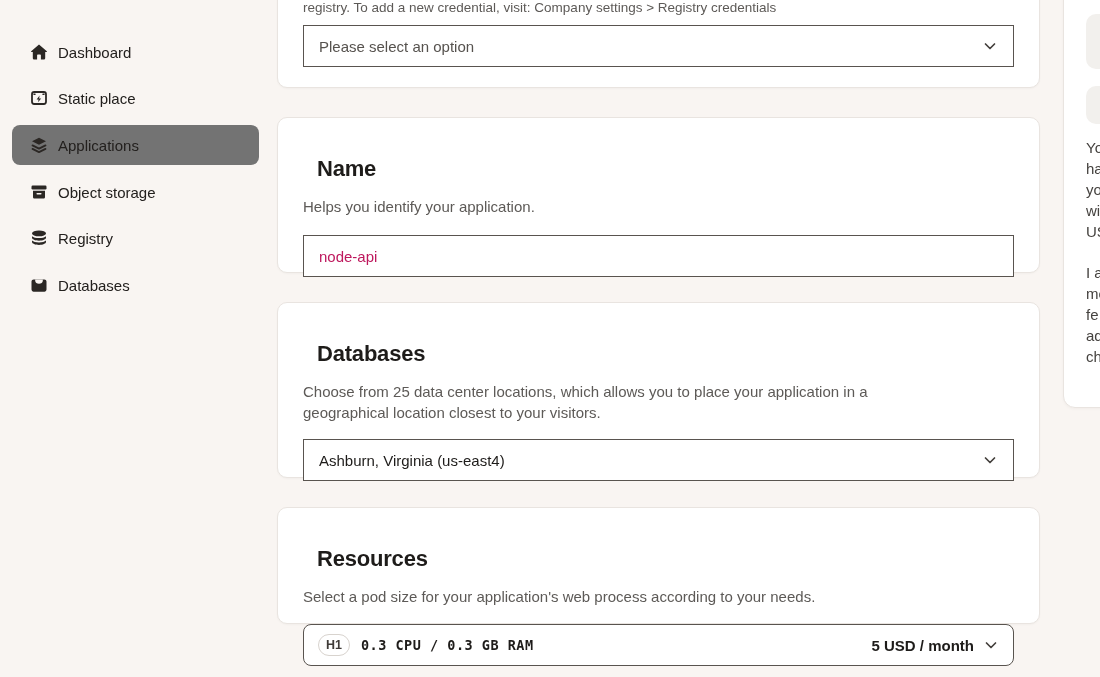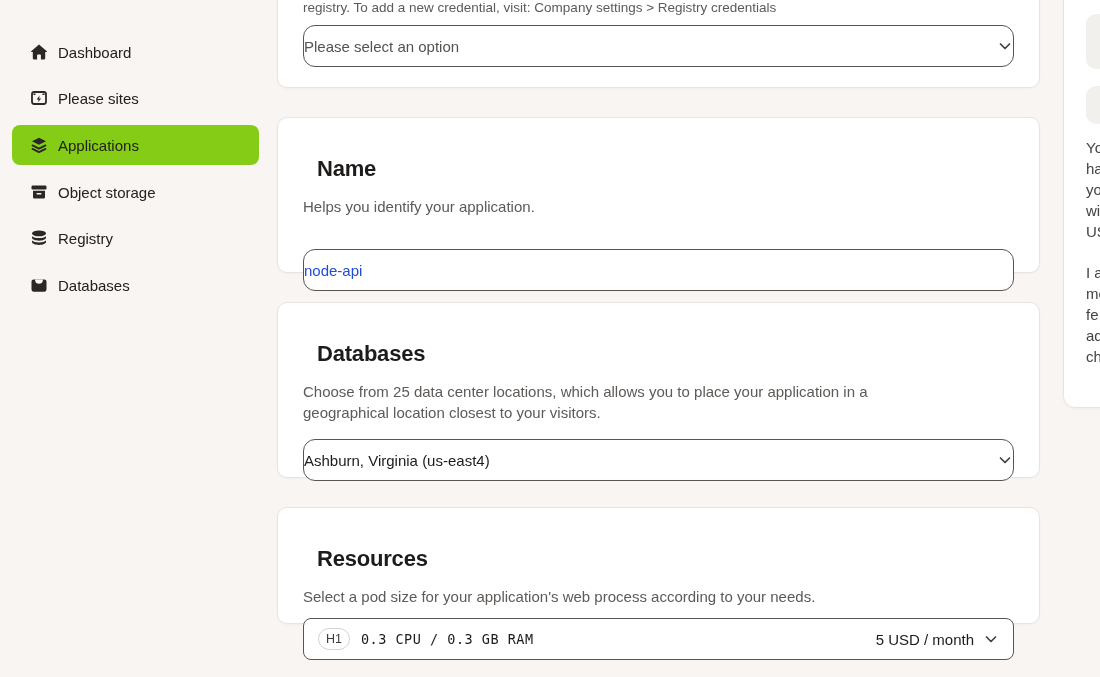--- a/index.html
+++ b/index.html
@@ -10,54 +10,54 @@
     color:#1e1c1a;
     -webkit-font-smoothing:antialiased;
   }
   
   .sidebar{position:absolute;left:0;top:4px;width:277px;height:476px;}
   .side-item{
     position:absolute;left:12px;width:247px;height:40px;border-radius:8px;
     display:flex;align-items:center;padding-left:18px;box-sizing:border-box;
     cursor:pointer;font-size:15px;color:#23201e;
   }
-  .side-item.active{background:#84cc16;}
+  .side-item.active{background:#737373;}
   .side-item .icn{width:18px;height:18px;margin-right:10px;flex:0 0 18px;display:flex;align-items:center;justify-content:center;}
   .side-item .icn svg{display:block;}
 
   
   .card{
     position:absolute;left:277px;width:763px;background:#ffffff;
     border:1px solid #e9e4e0;border-radius:10px;box-sizing:border-box;
     box-shadow:0 1px 2px rgba(40,30,20,0.03);
     padding:24px 25px;
   }
   .card h2{margin:14px;font-size:22px;line-height:26px;font-weight:700;letter-spacing:-0.2px;color:#1e1c1a;}
   .card .desc{margin:4px 0 0 0;font-size:15px;line-height:21px;color:#5d5a57;}
   .note{font-size:13.5px;line-height:17px;color:#5d5a57;}
 
   .selectbox,.textinput{
-    height:42px;border:1px solid #59544f;border-radius:12px;background:#fff;
+    height:42px;border:1px solid #59544f;border-radius:0;background:#fff;
     display:flex;align-items:center;box-sizing:border-box;
-    padding:0 0;font-size:15px;cursor:pointer;
+    padding:0 15px;font-size:15px;cursor:pointer;
   }
   .selectbox .val{flex:1;}
   .selectbox .val.placeholder{color:#56524e;}
   .textinput{cursor:text;}
   .chev{width:16px;height:16px;flex:0 0 16px;}
 
   #card-registry{top:-26px;height:114px;}
   #card-registry .selectbox{margin-top:9px;}
   #card-name{top:117px;height:156px;}
-  #card-name .textinput{margin-top:32px;color:#1d4ed8;}
+  #card-name .textinput{margin-top:18px;color:#be185d;}
   #card-location{top:302px;height:176px;}
   #card-location .desc{max-width:640px;}
   #card-location .selectbox{margin-top:16px;gap:27px;}
   #card-resources{top:507px;height:117px;}
-  #card-resources .podbox{margin-top:11px;}
+  #card-resources .podbox{margin-top:17px;font-weight:bold;}
 
   .podbox{
     height:42px;border:1px solid #59544f;border-radius:8px;background:#fff;
     display:flex;align-items:center;box-sizing:border-box;padding:0 14px;cursor:pointer;
   }
   .pod-badge{
     border:1px solid #d8d3ce;border-radius:11px;height:22px;min-width:30px;
     display:flex;align-items:center;justify-content:center;
     font-size:12.5px;color:#3f3b38;box-sizing:border-box;padding:0 7px;background:#fff;
   }
@@ -94,21 +94,21 @@
 
   <div class="side-item" style="top:74px">
     <span class="icn">
       <svg width="18" height="18" viewBox="0 0 18 18">
         <rect x="2" y="3" width="14" height="12" rx="2.2" fill="none" stroke="#2b2724" stroke-width="1.8"></rect>
         <rect x="3.4" y="4.4" width="2.2" height="1.6" rx="0.5" fill="#2b2724"></rect>
         <rect x="12.4" y="4.4" width="2.2" height="1.6" rx="0.5" fill="#2b2724"></rect>
         <path fill="#2b2724" d="M9.6 6.6 6.6 10.4h2l-.6 2.9 3.2-3.9h-2.1z"></path>
       </svg>
     </span>
-    <span>Please sites</span>
+    <span>Static place</span>
   </div>
 
   <div class="side-item active" style="top:121px">
     <span class="icn">
       <svg width="18" height="18" viewBox="0 0 18 18">
         <path fill="#2b2724" d="M9 1.8 16 5.3 9 8.8 2 5.3z"></path>
         <path fill="none" stroke="#2b2724" stroke-width="1.8" stroke-linecap="round" stroke-linejoin="round" d="M2.5 9.4 9 12.6l6.5-3.2"></path>
         <path fill="none" stroke="#2b2724" stroke-width="1.8" stroke-linecap="round" stroke-linejoin="round" d="M2.5 12.9 9 16.1l6.5-3.2"></path>
       </svg>
     </span>

